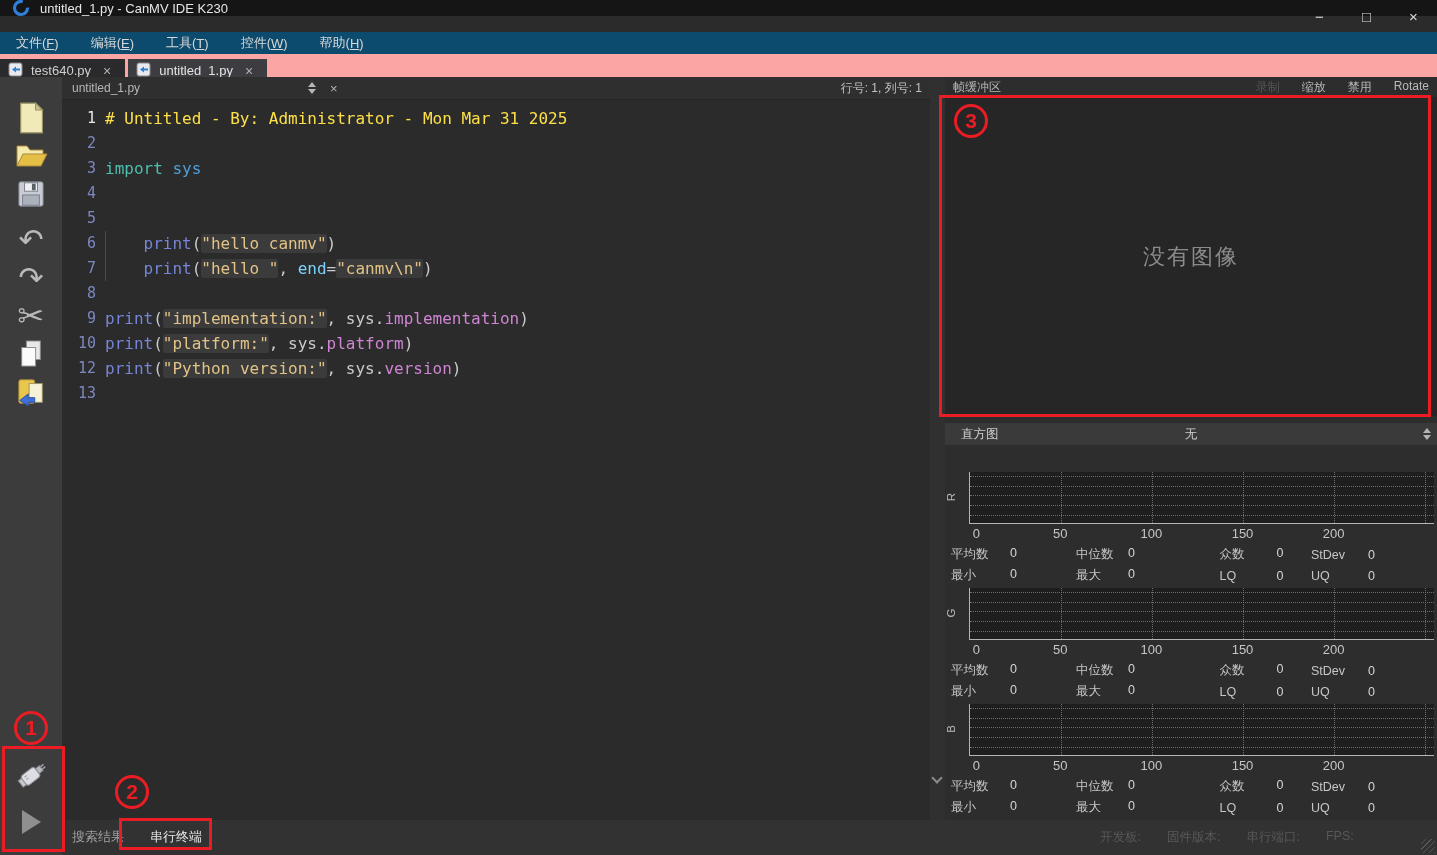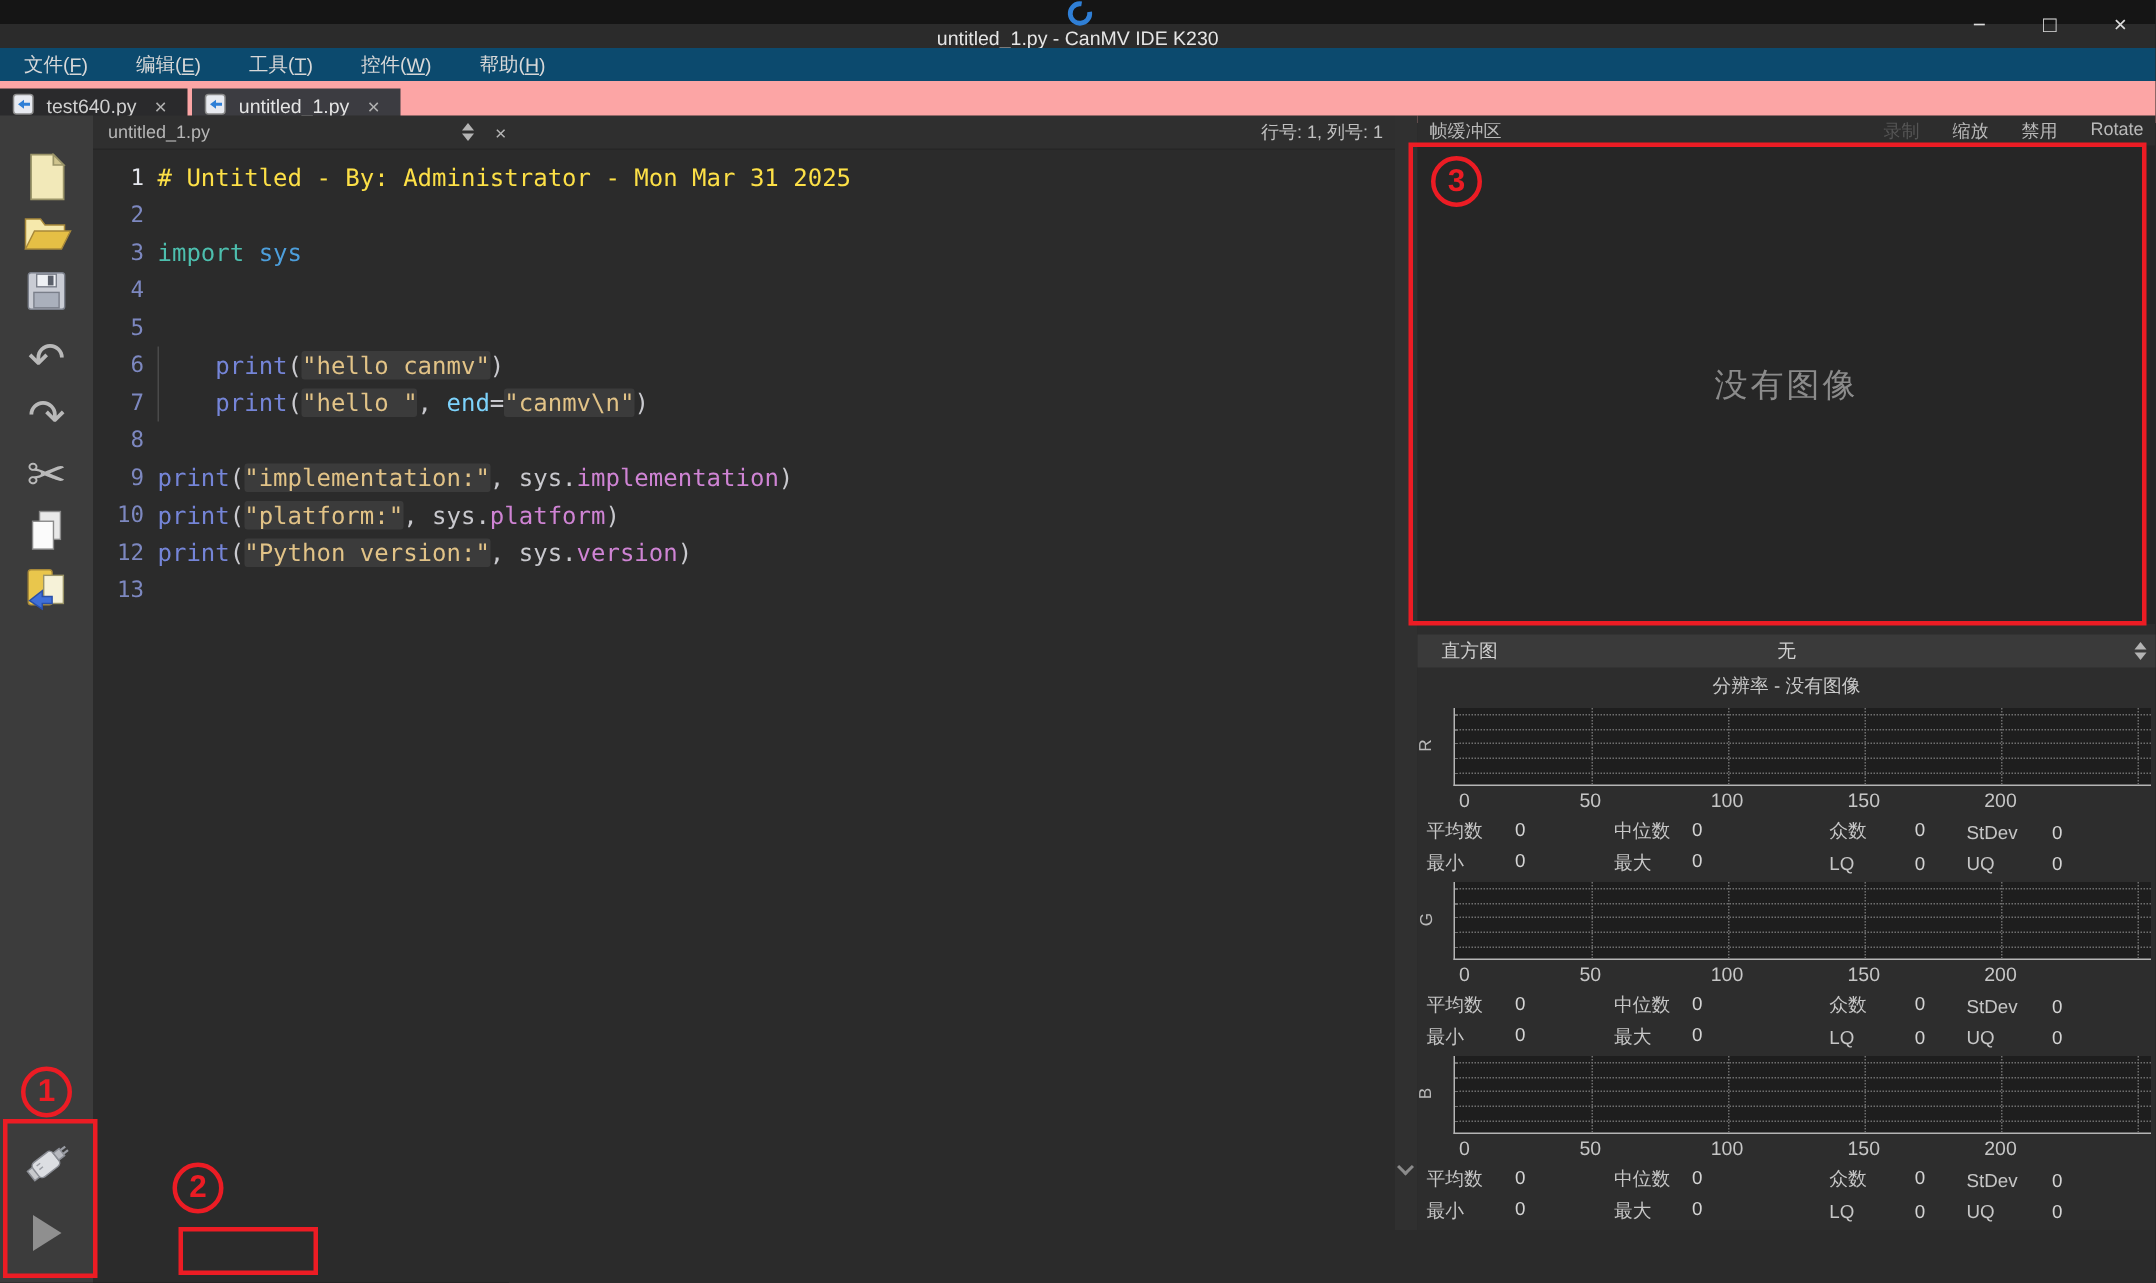--- a/index.html
+++ b/index.html
@@ -2,21 +2,21 @@
 <html><head>
 <meta charset="utf-8">
 <style>
   * { margin:0; padding:0; box-sizing:border-box; }
   html,body { width:1437px; height:855px; overflow:hidden; background:#1b1b1b;
               font-family:"Liberation Sans", sans-serif; }
   .app { position:absolute; inset:0; width:1437px; height:855px; background:#2b2b2b; }
 
   
   .titlebar { position:absolute; left:0; top:0; width:100%; height:16px; background:#151515;
-              display:flex; align-items:center; color:#e6e6e6; font-size:13px;flex-direction:column; }
+              display:flex; align-items:center; color:#e6e6e6; font-size:13px; }
   .titlebar .appicon { margin:0 10px 0 12px; display:flex; }
   .wincontrols { position:absolute; right:0; top:0; height:32px; display:flex; }
   .winbtn { width:47px; height:32px; display:flex; align-items:center; justify-content:center;
             color:#dcdcdc; font-size:15px; }
 
   
   .menubar { position:absolute; left:0; top:32px; width:100%; height:22px; background:#0c4a6e;
              display:flex; align-items:center; color:#d8d8d8; font-size:13px; }
   .menu-item { padding:0 16px; height:100%; display:flex; align-items:center; }
   .menu-item u { text-decoration:underline; }
@@ -275,21 +275,20 @@
     </div>
 
     <div class="histoheader">
       <span class="hselect">无</span>
       <span class="hlabel" style="position:relative">直方图</span>
       <span class="spin">
           <i class="up"></i>
           <i class="dn"></i>
         </span>
     </div>
-    <div class="resline">分辨率 - 没有图像</div>
 
     <div class="channels" id="channels">
         <div class="chan-block">
           <div class="chart">
             <span class="chan-label">R</span>
             <div class="plot">
               <div class="hgrid" style="top: 8%;"></div>
               <div class="hgrid" style="top: 27%;"></div>
               <div class="hgrid" style="top: 46%;"></div>
               <div class="hgrid" style="top: 65%;"></div>
@@ -461,20 +460,33 @@
             </div>
             <div class="scol">
               <span class="slabel">UQ</span>
               <span class="sval">0</span>
             </div>
           </div>
         </div>
       </div>
   </div>
 
+  <div class="bottombar">
+    <div class="btabs" id="btabs">
+        <span class="btab">搜索结果</span>
+        <span class="btab active">串行终端</span>
+      </div>
+    <div class="bstatus" id="bstatus">
+        <span>开发板:</span>
+        <span>固件版本:</span>
+        <span>串行端口:</span>
+        <span>FPS:</span>
+      </div>
+    <div class="grip"></div>
+  </div>
 
   <div class="ann-circle" style="left:14px; top:711px;">1</div>
   <div class="ann-rect" style="left:2px; top:746px; width:63px; height:106px;"></div>
   <div class="ann-circle" style="left:115px; top:775px;">2</div>
   <div class="ann-rect" style="left:119px; top:818px; width:93px; height:32px;"></div>
   <div class="ann-circle" style="left:954px; top:104px;">3</div>
   <div class="ann-rect" style="left:939px; top:95px; width:492px; height:322px;"></div>
 
 </div>
 

